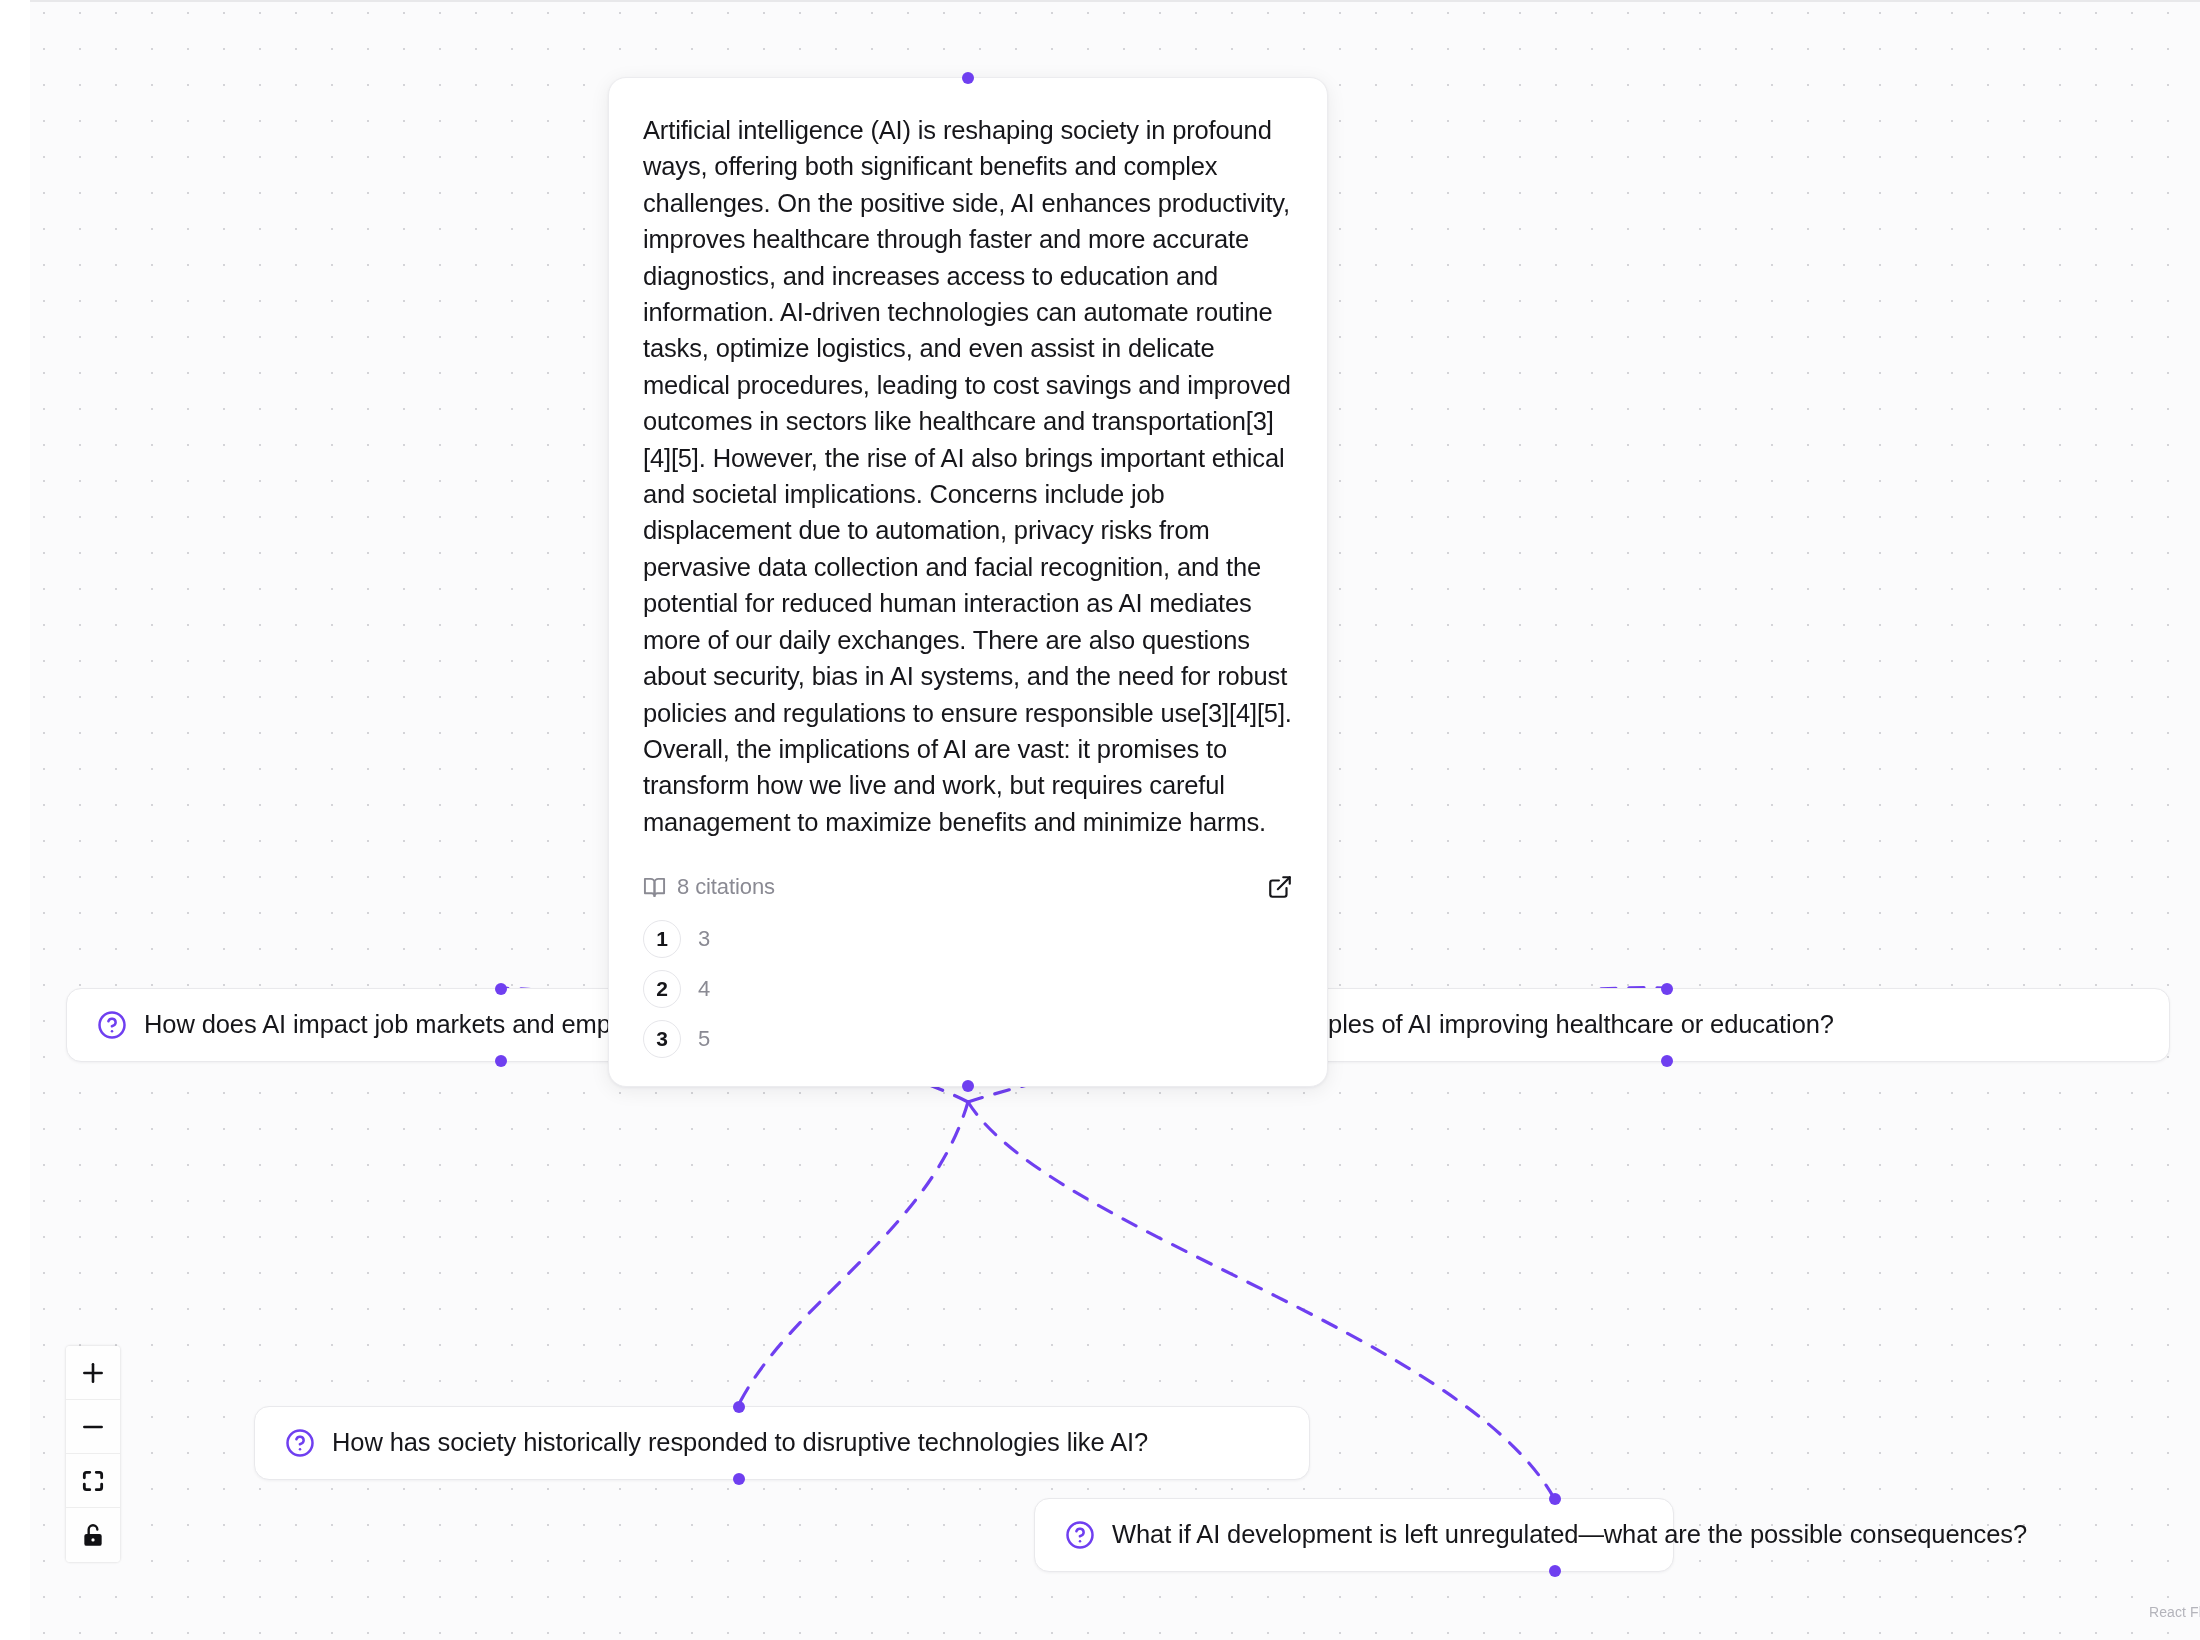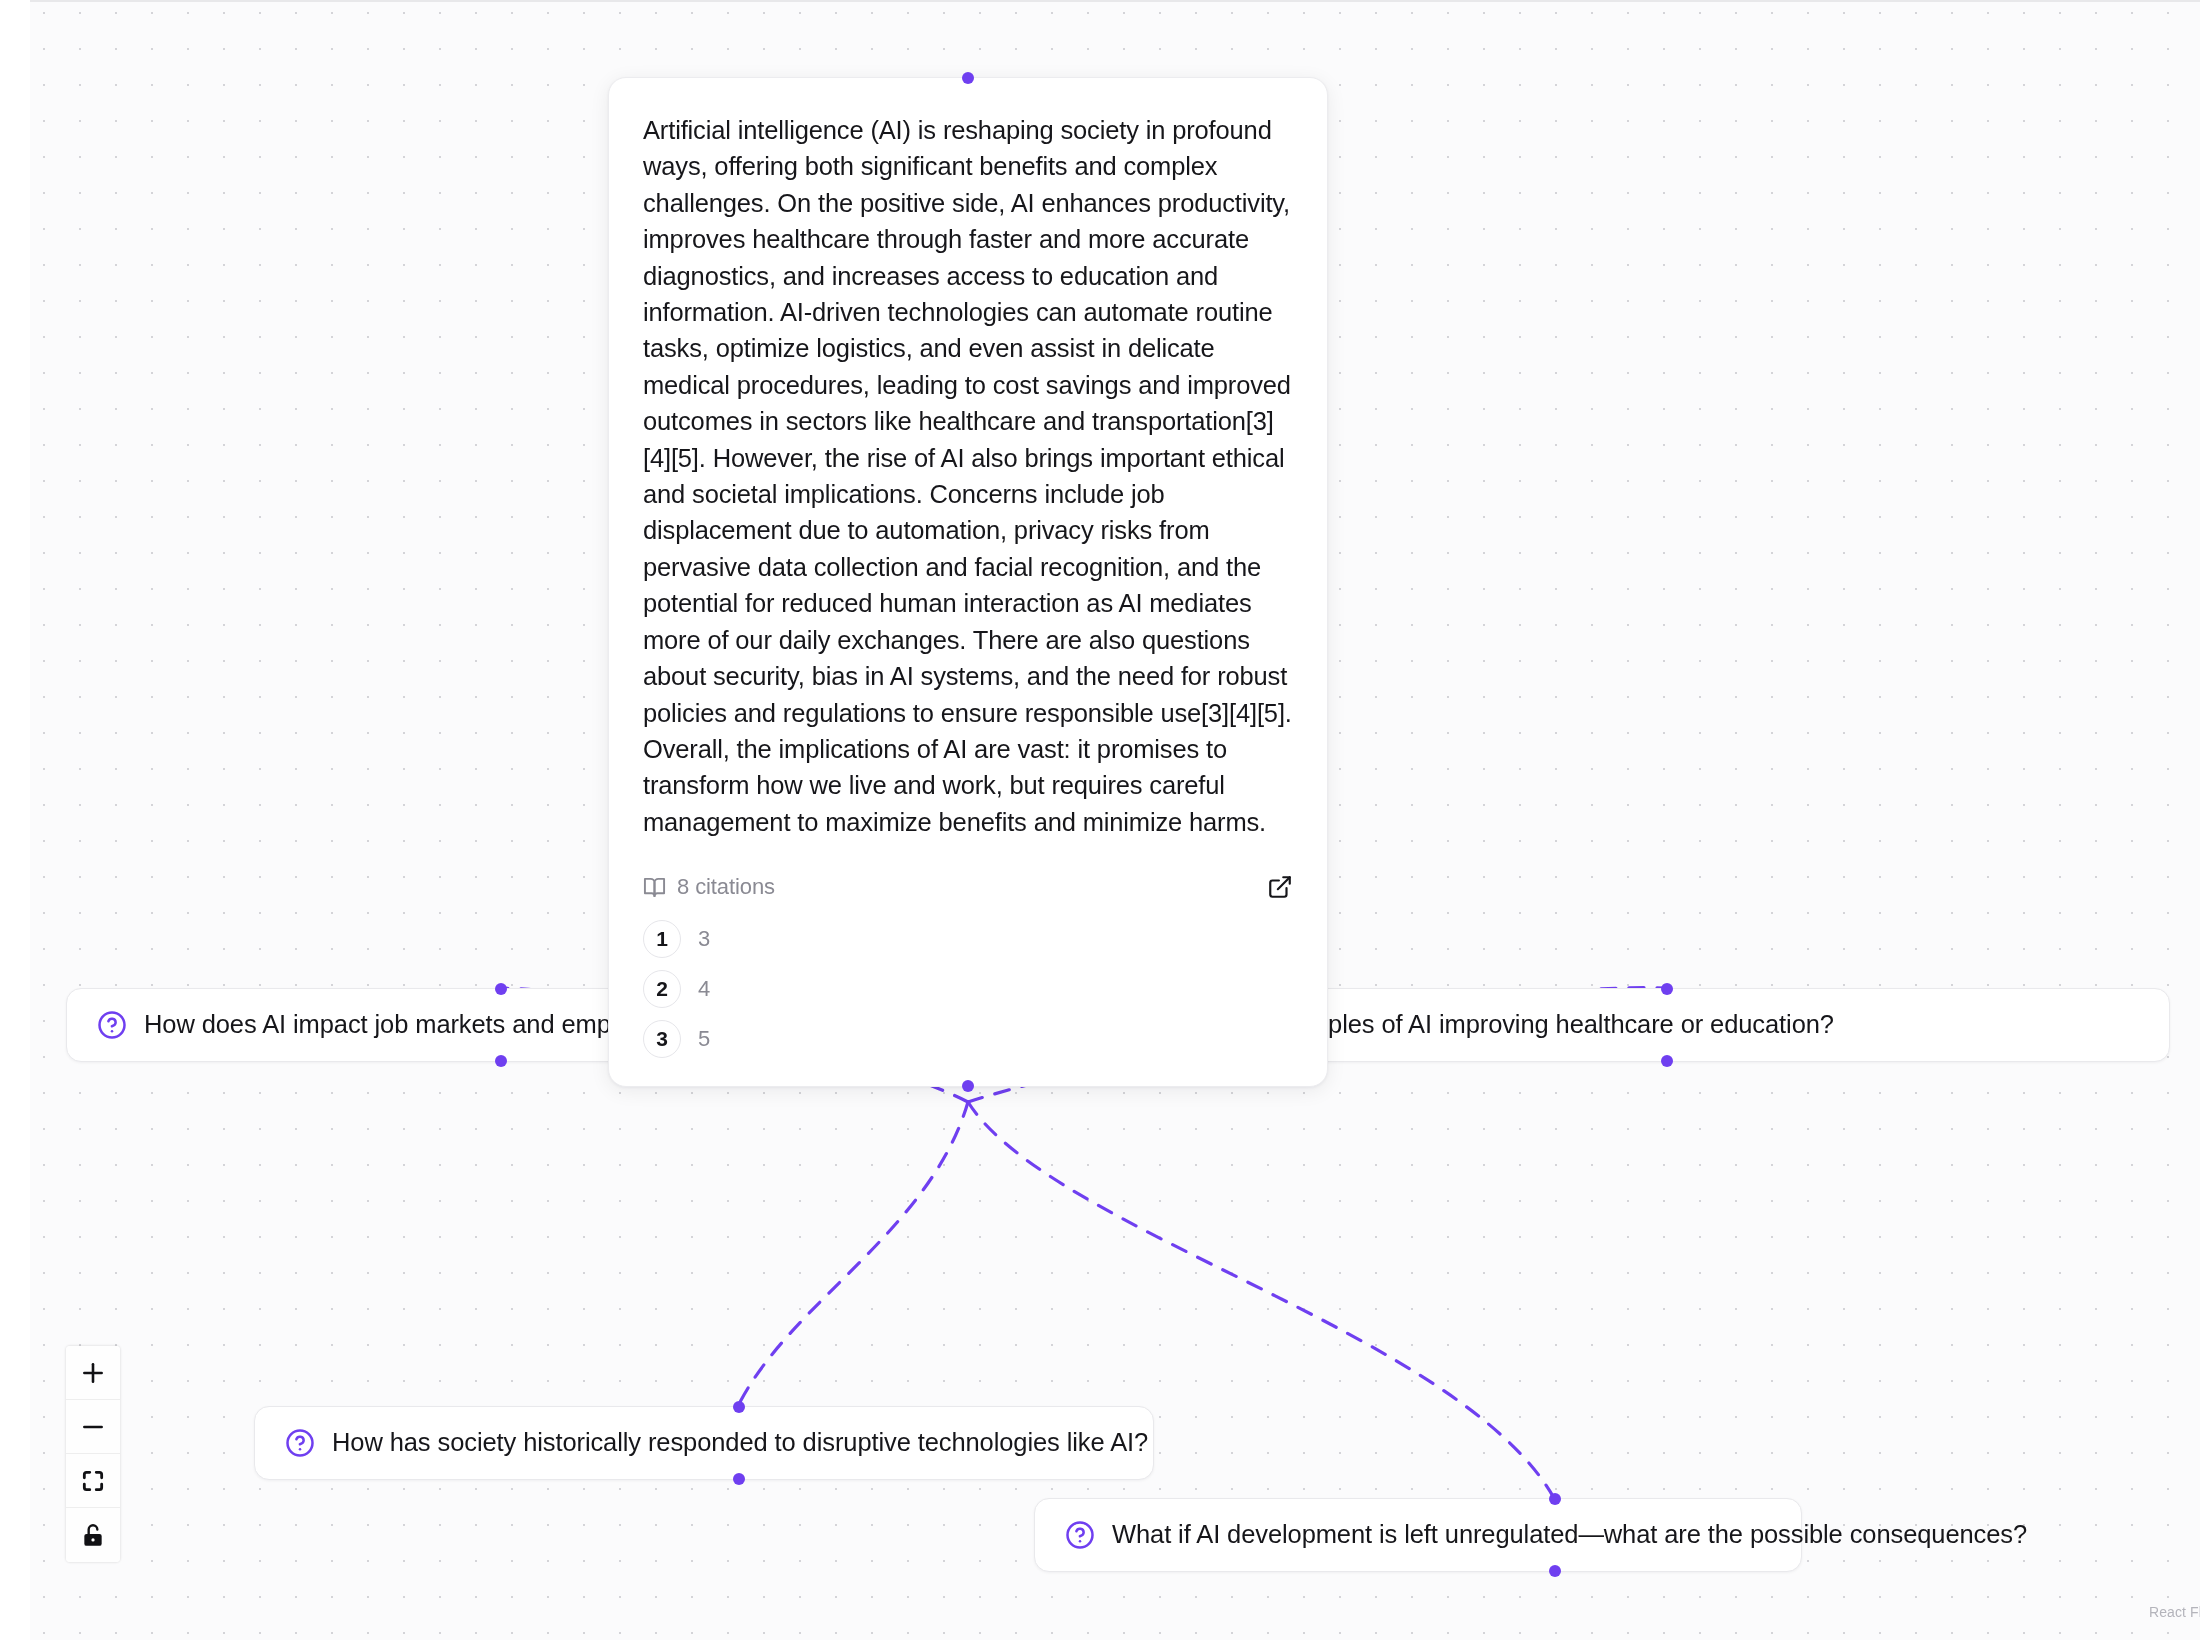--- a/index.html
+++ b/index.html
@@ -66,22 +66,22 @@
     background: #6f3ff0;
     left: 50%;
     transform: translateX(-50%);
     z-index: 3;
   }
   .handle.top    { top: -6px; }
   .handle.bottom { bottom: -6px; }
 
   
   #node-jobs       { left: 36px;   top: 986px;  width: 2104px; }
-  #node-history    { left: 224px;  top: 1404px; width: 900px;  }
-  #node-unreg      { left: 1004px; top: 1496px; width: 768px;  }
+  #node-history    { left: 224px;  top: 1404px; width: 1056px;  }
+  #node-unreg      { left: 1004px; top: 1496px; width: 640px;  }
 
   
   #node-jobs   { width: 2104px; }
 
   
   #answer-card {
     position: absolute;
     left: 578px;
     top: 75px;
     width: 720px;

